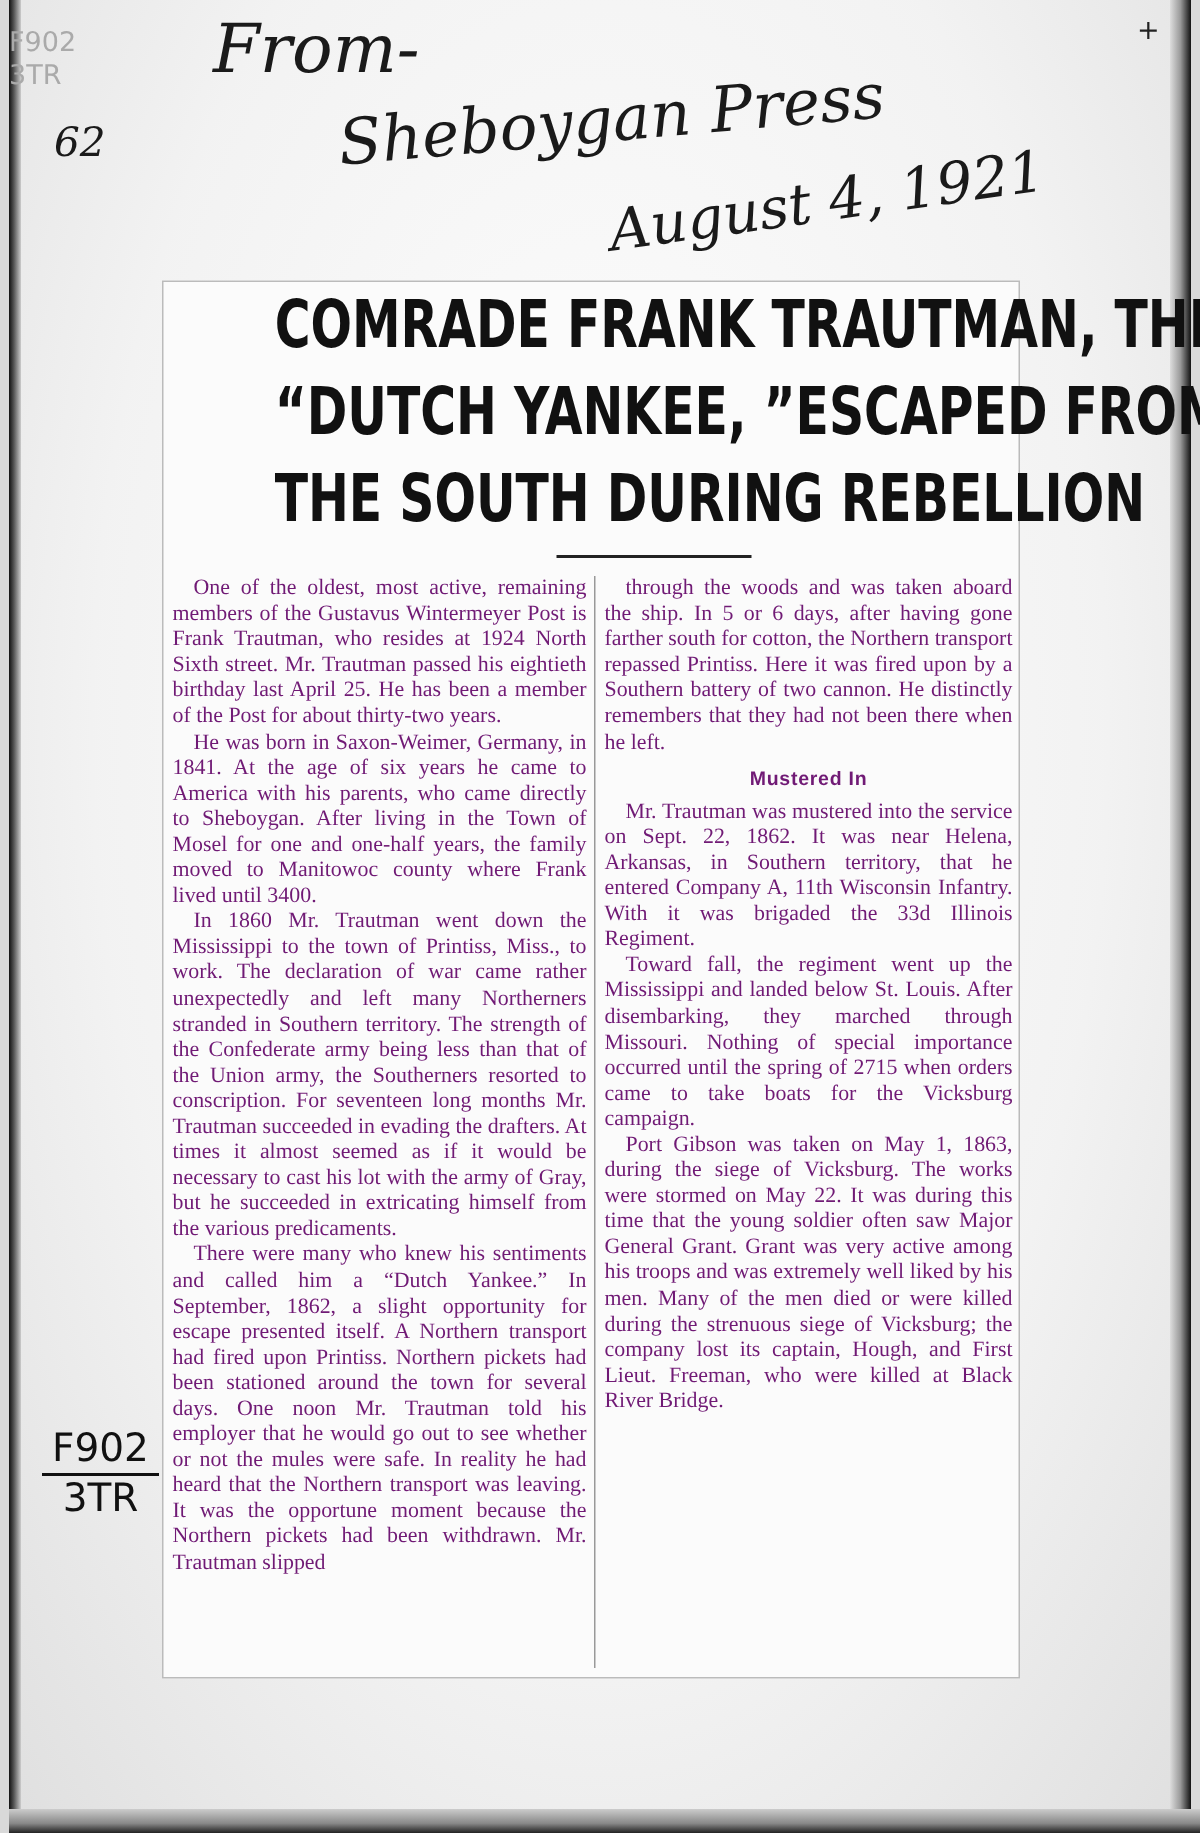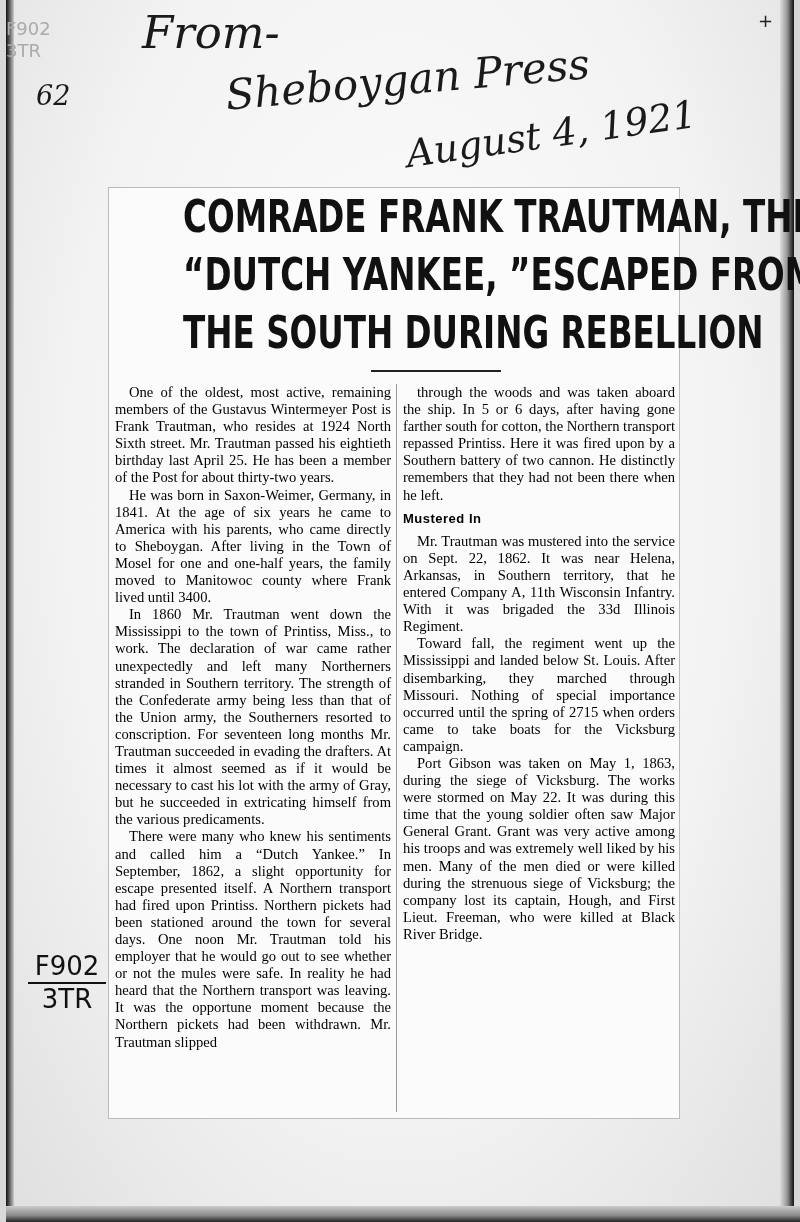--- a/index.html
+++ b/index.html
@@ -106,21 +106,21 @@
       height: 2px;
       background: #222;
     }
     .col {
       position: absolute;
       top: 196px;
       font-family: "Liberation Serif", serif;
       font-size: 14.6px;
       line-height: 17.1px;
       text-align: justify;
-      color: #000000;
+      color: #701a75;
     }
     .col-left {
       left: 6px;
       width: 276px;
     }
     .col-right {
       left: 294px;
       width: 272px;
     }
     .col-divider {
@@ -129,21 +129,21 @@
       top: 196px;
       width: 1px;
       height: 728px;
       background: #999;
     }
     .col p {
       margin: 0;
       text-indent: 14px;
     }
     .subhead {
-      text-align: left;
+      text-align: center;
       font-family: "Liberation Sans", sans-serif;
       font-weight: bold;
       font-size: 13px;
       margin: 6px 0 6px 0;
       text-indent: 0;
     }
     .subhead.dotted {
       letter-spacing: 0.5px;
     }
     .stamp {

